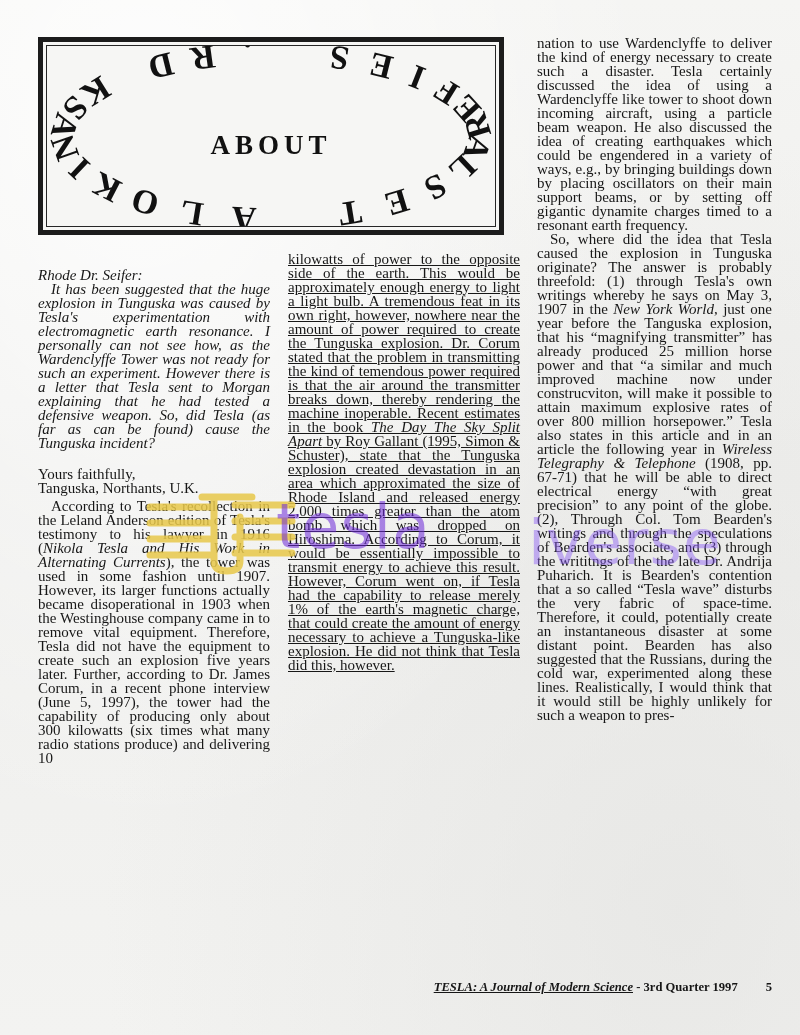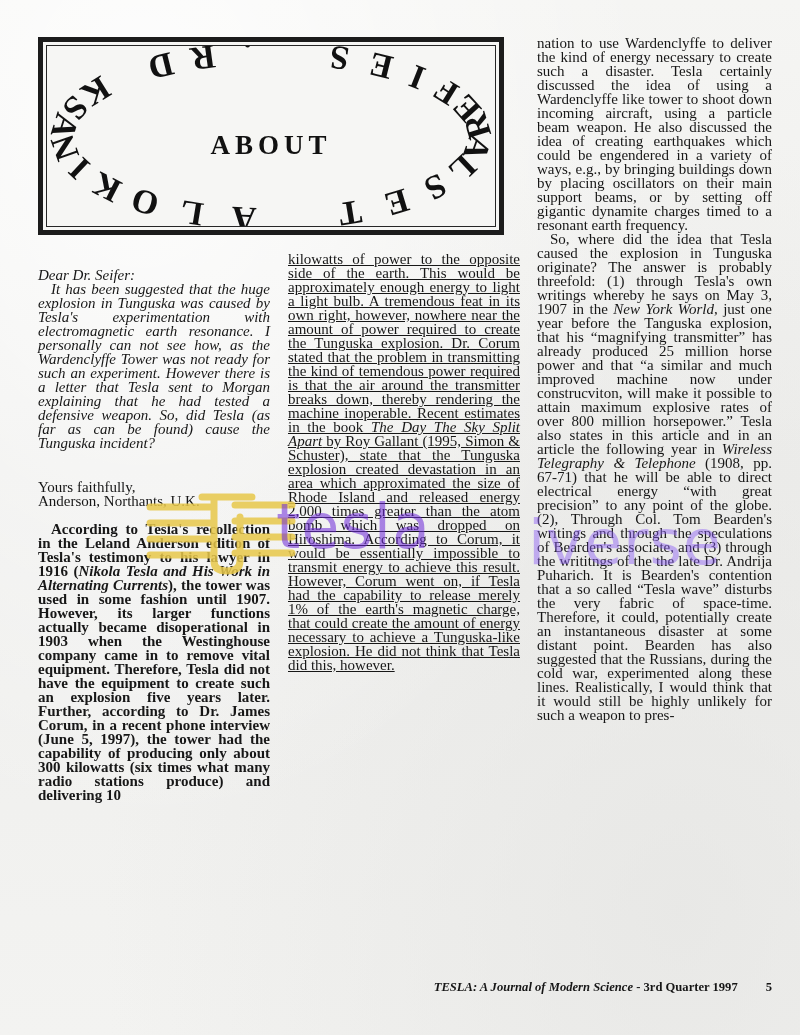--- a/index.html
+++ b/index.html
@@ -90,40 +90,41 @@
   }
   #col1 { left: 38px;  width: 232px; top: 268px; }
   #col2 { left: 288px; width: 232px; top: 252px; text-decoration: underline; }
   #col3 { left: 537px; width: 235px; top: 36px; }
 
   .col p {
     margin: 0;
     text-indent: 13px;
   }
   .col p.noindent { text-indent: 0; }
-  .col p.gap { margin-top: 14px; font-weight: bold; }
+  .col p.gap { margin-top: 4px; }
   .ital { font-style: italic; }
   .letter-body { font-style: italic; }
-  .sign-block { margin-top: 30px; }
+  .sign-block { margin-top: 17px; }
   .sign-block div { text-indent: 0; }
 
   
   .footer {
     position: absolute;
     left: 38px;
     right: 28px;
     top: 980px;
     z-index: 4;
     text-align: right;
     font-size: 12.6px;
     color: #161616;
   }
   .footer .jtitle {
     font-style: italic;
     font-weight: bold;
+    text-decoration: underline;
   }
   .footer .jqtr { font-weight: bold; }
   .footer .pageno {
     font-weight: bold;
     display: inline-block;
     margin-left: 28px;
   }
 
   
   .wm {
@@ -192,25 +193,25 @@
             <span class="arc-letter" style="font-size: 34px; transform: translate(164.312px, 50.8921px) rotate(152.792deg) translate(-50%, -50%);">S</span>
             <span class="arc-letter" style="font-size: 34px; transform: translate(191.594px, 32.3094px) rotate(136.643deg) translate(-50%, -50%);">L</span>
             <span class="arc-letter" style="font-size: 34px; transform: translate(205.976px, 11.5514px) rotate(109.402deg) translate(-50%, -50%);">A</span>
           </div>
         <div class="about-word">ABOUT</div>
       </div>
     </div>
   </div>
 
   <div class="col" id="col1">
-    <p class="noindent letter-body">Dear Dr. Seifer:</p>
+    <p class="noindent letter-body">Rhode Dr. Seifer:</p>
     <p class="letter-body">It has been suggested that the huge explosion in Tunguska was caused by Tesla's experimentation with electromagnetic earth resonance.  I personally can not see how, as the Wardenclyffe Tower was not ready for such an experiment.  However there is a letter that Tesla sent to Morgan explaining that he had tested a defensive weapon.  So, did Tesla (as far as can be found) cause the Tunguska incident?</p>
     <div class="sign-block">
       <div>Yours faithfully,</div>
-      <div>Anderson, Northants, U.K.</div>
+      <div>Tanguska, Northants, U.K.</div>
     </div>
     <p class="gap"><span>According to Tesla's recollection in the Leland Anderson edition of Tesla's testimony to his lawyer in  1916 (</span><span class="ital">Nikola Tesla and His Work in Alternating Currents</span><span>), the tower was used in some fashion until 1907.  However, its larger functions actually became disoperational in 1903 when the Westinghouse company came in to remove vital equipment.  Therefore, Tesla did not have the equipment to create such an explosion five years later.  Further, according to Dr. James Corum, in a recent phone interview (June 5, 1997), the tower had the capability of producing only about 300 kilowatts (six times what many radio stations produce) and delivering 10</span></p>
   </div>
 
   <div class="col" id="col2">
     <p class="noindent"><span>kilowatts of power to the opposite side of the earth.  This would be approximately enough energy to light a light bulb.  A tremendous feat in its own right, however, nowhere near the amount of power required to create the Tunguska explosion.  Dr. Corum stated that the problem in transmitting the kind of temendous power required is that the air around the transmitter breaks down, thereby rendering the machine inoperable.  Recent estimates in the book </span><span class="ital">The Day The Sky Split Apart</span><span> by Roy Gallant (1995, Simon &amp; Schuster), state that the Tunguska explosion created devastation in an area which approximated the size of Rhode Island and released energy 2,000 times greater than the atom bomb which was dropped on Hiroshima.  According to Corum, it would be essentially impossible to transmit energy to achieve this result.  However, Corum went on, if Tesla had the capability to release merely 1% of the earth's magnetic charge, that could create the amount of energy necessary to achieve a Tunguska-like explosion.  He did not think that Tesla did this, however.</span></p>
   </div>
 
   <div class="col" id="col3">
     <p class="noindent">nation to use Wardenclyffe to deliver the kind of energy necessary to create such a disaster.  Tesla certainly discussed the idea of using a Wardenclyffe like tower to shoot down incoming aircraft, using a particle beam weapon.  He also discussed the idea of creating earthquakes which could be engendered in a variety of ways, e.g., by bringing buildings down by placing oscillators on their main support beams, or by setting off gigantic dynamite charges timed to a resonant earth frequency.</p>

